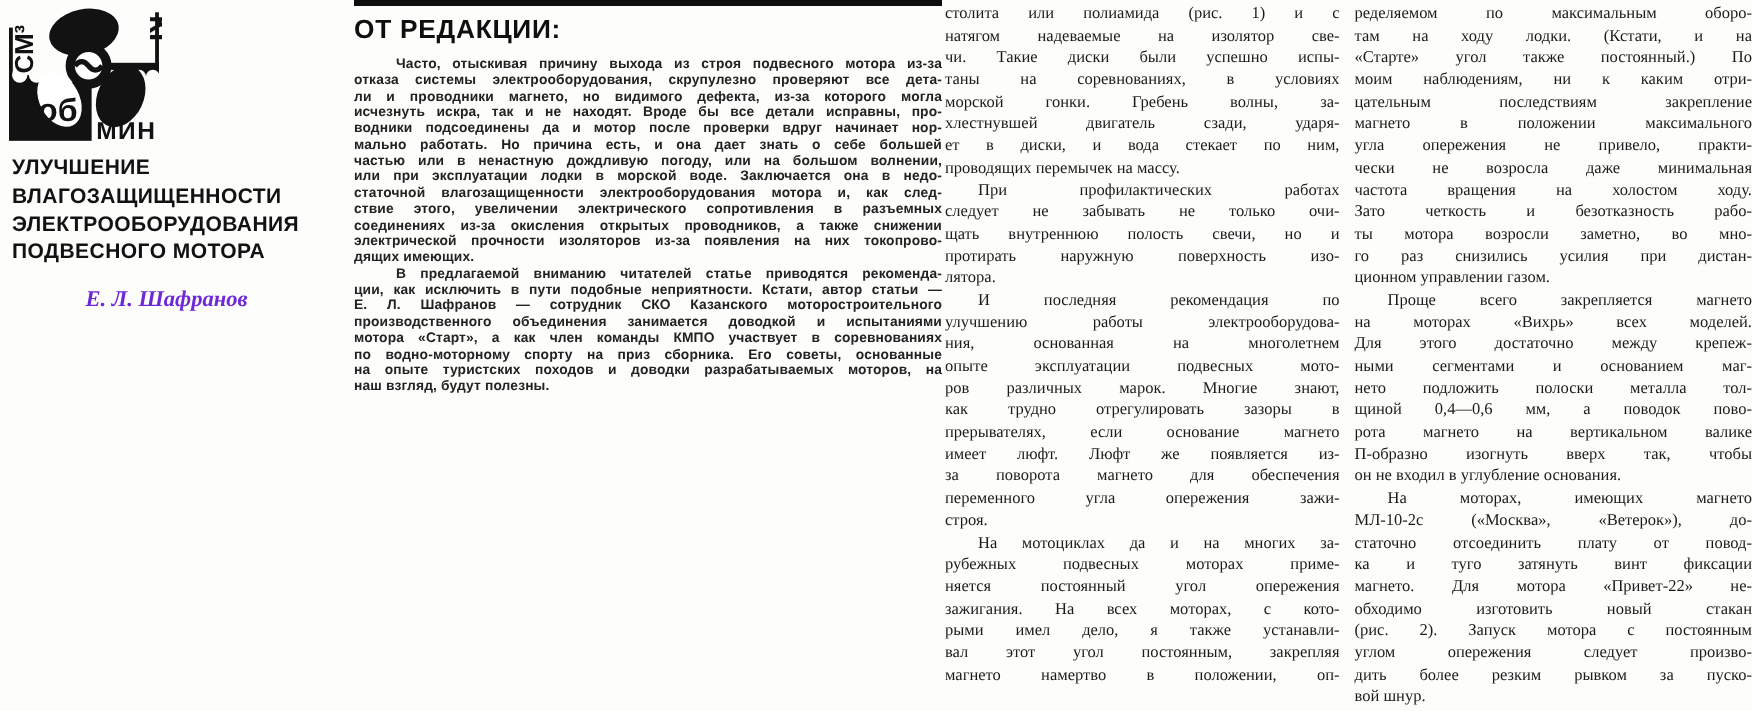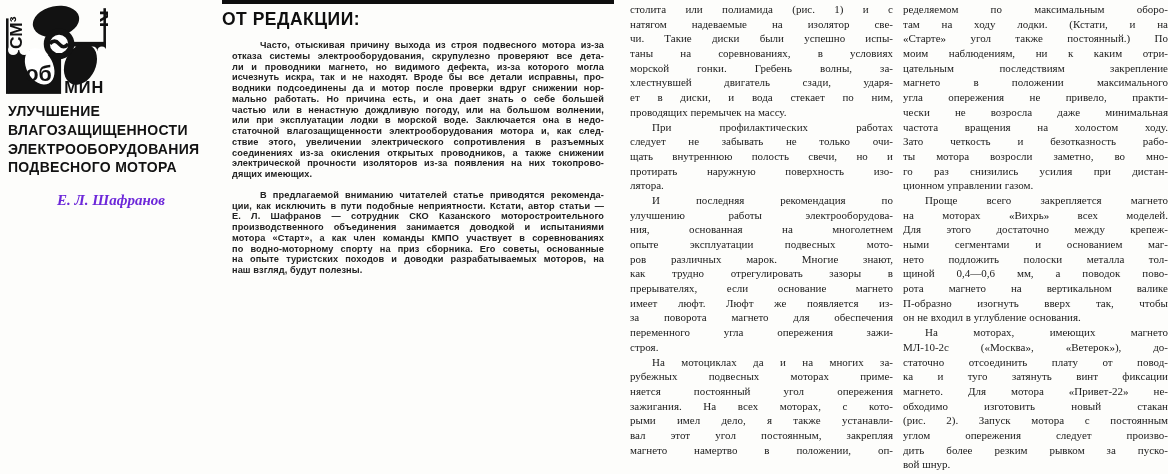--- a/index.html
+++ b/index.html
@@ -18,29 +18,29 @@
     font-size:14px; line-height:18.8px; letter-spacing:0.3px;
     white-space:pre-line; color:#121212;
   }
   .author {
     position:absolute; left:0; top:192px; width:222px; text-align:center;
     font-family:"Liberation Serif", serif; font-style:italic; font-weight:700;
     font-size:15px; color:#6d28d9;
   }
 
   
-  .editorial { position:absolute; left:222px; top:0; width:392px; }
+  .editorial { position:absolute; left:236px; top:0; width:392px; }
   .ed-rule { height:4px; background:#0e0e0e; margin:0 0 5px 0; }
   .ed-heading {
     margin:0 0 7px 0;
     font-family:"Liberation Sans", sans-serif; font-weight:700;
     font-size:17.5px; letter-spacing:0.5px; color:#0f0f0f;
   }
   .ed-para {
-    margin:10px; font-family:"Liberation Sans", sans-serif; font-weight:700;
+    margin:0; font-family:"Liberation Sans", sans-serif; font-weight:700;
     font-size:9.2px; line-height:10.75px; letter-spacing:0.1px; color:#222;
   }
   .ed-para + .ed-para { margin-top:0; }
   .ed-para .ln { display:block; text-align:justify; text-align-last:justify; }
   .ed-para .ln:first-child { text-indent:28px; }
   .ed-para .ln:last-child { text-align-last:left; }
 
   
   .col {
     position:absolute; top:2px;
@@ -106,21 +106,21 @@
   <div class="author">Е. Л. Шафранов</div>
 
   <div class="editorial">
     <div class="ed-rule"></div>
     <h2 class="ed-heading">ОТ РЕДАКЦИИ:</h2>
     <p class="ed-para">
         <span class="ln">Часто, отыскивая причину выхода из строя подвесного мотора из-за</span>
         <span class="ln">отказа системы электрооборудования, скрупулезно проверяют все дета-</span>
         <span class="ln">ли и проводники магнето, но видимого дефекта, из-за которого могла</span>
         <span class="ln">исчезнуть искра, так и не находят. Вроде бы все детали исправны, про-</span>
-        <span class="ln">водники подсоединены да и мотор после проверки вдруг снижении нор-</span>
+        <span class="ln">водники подсоединены да и мотор после проверки вдруг начинает нор-</span>
         <span class="ln">мально работать. Но причина есть, и она дает знать о себе большей</span>
         <span class="ln">частью или в ненастную дождливую погоду, или на большом волнении,</span>
         <span class="ln">или при эксплуатации лодки в морской воде. Заключается она в недо-</span>
         <span class="ln">статочной влагозащищенности электрооборудования мотора и, как след-</span>
         <span class="ln">ствие этого, увеличении электрического сопротивления в разъемных</span>
         <span class="ln">соединениях из-за окисления открытых проводников, а также снижении</span>
         <span class="ln">электрической прочности изоляторов из-за появления на них токопрово-</span>
         <span class="ln">дящих имеющих.</span>
       </p>
     <p class="ed-para">

